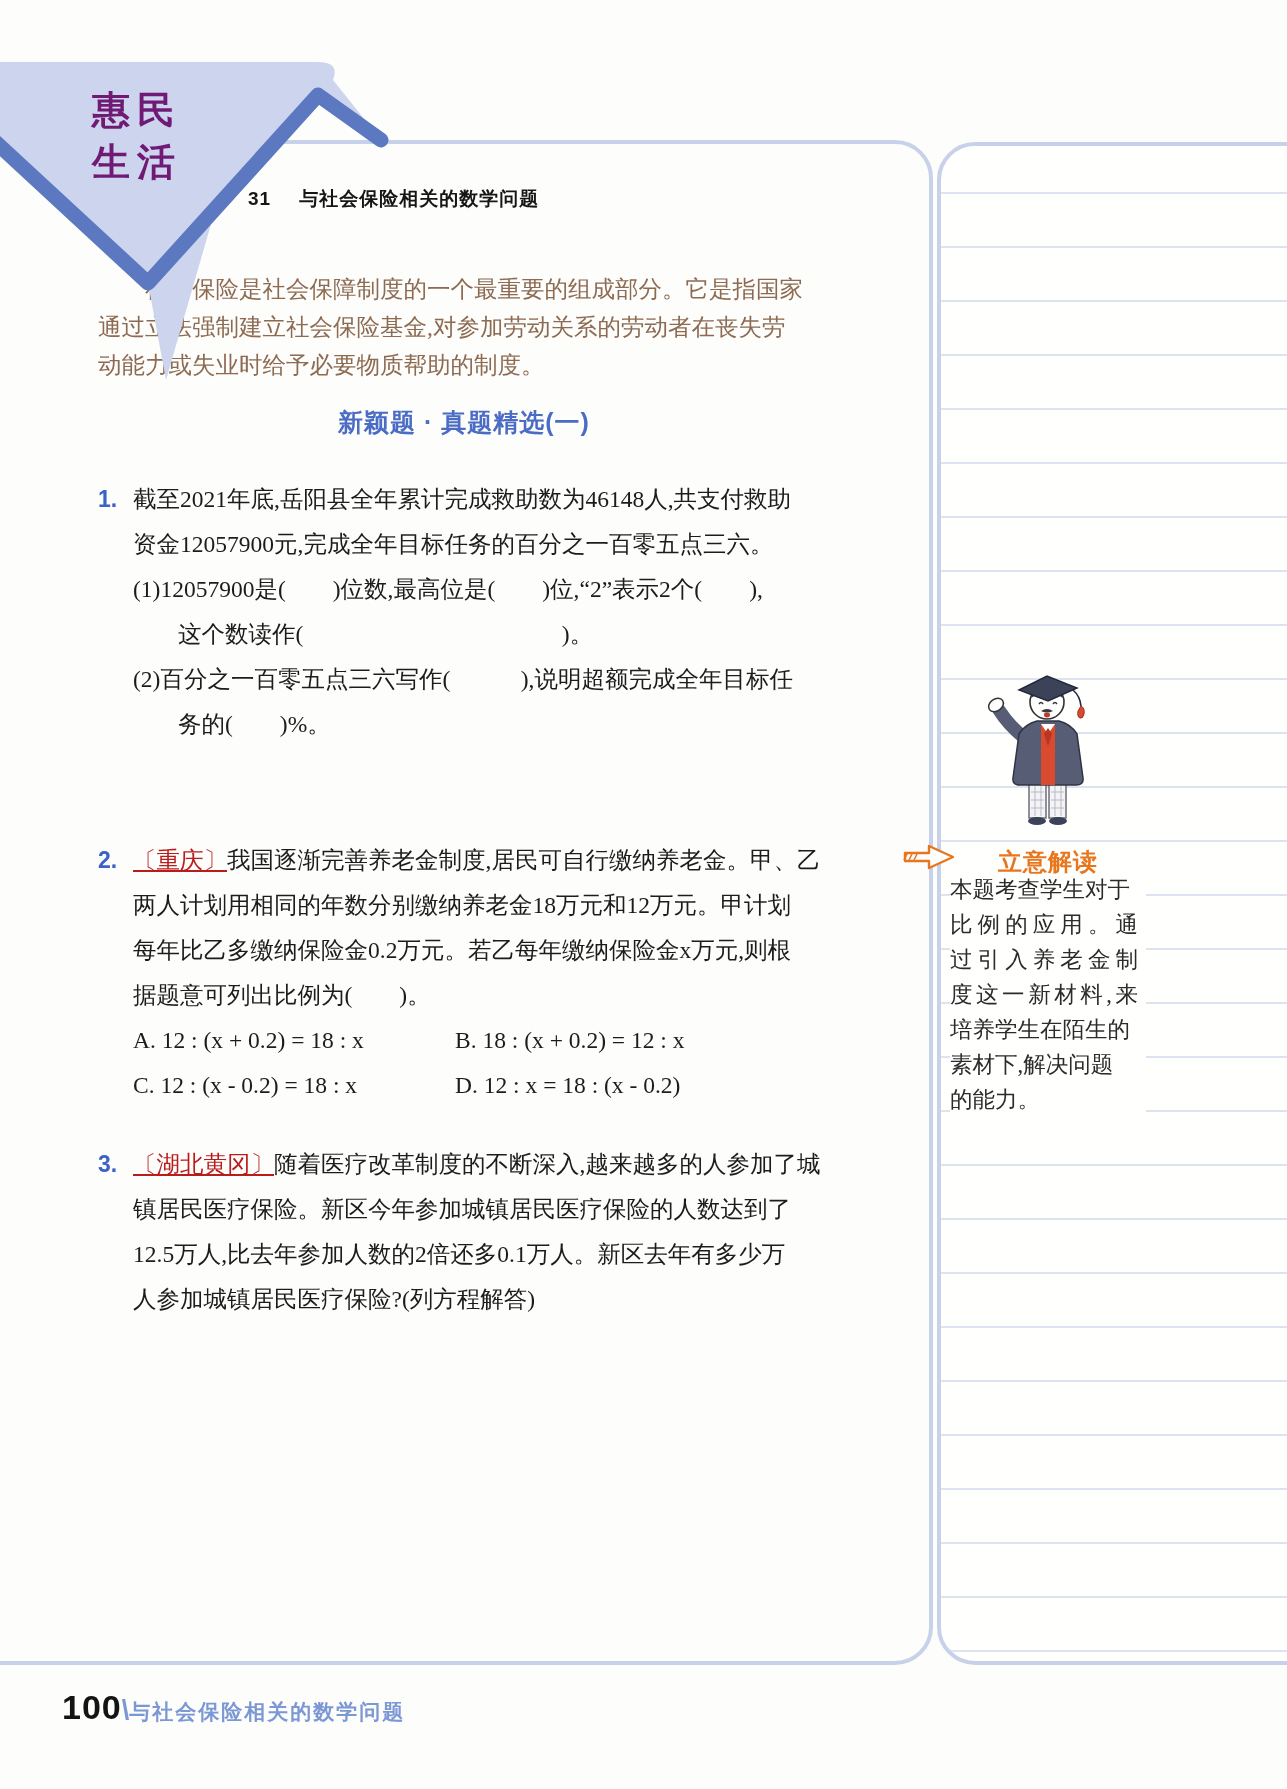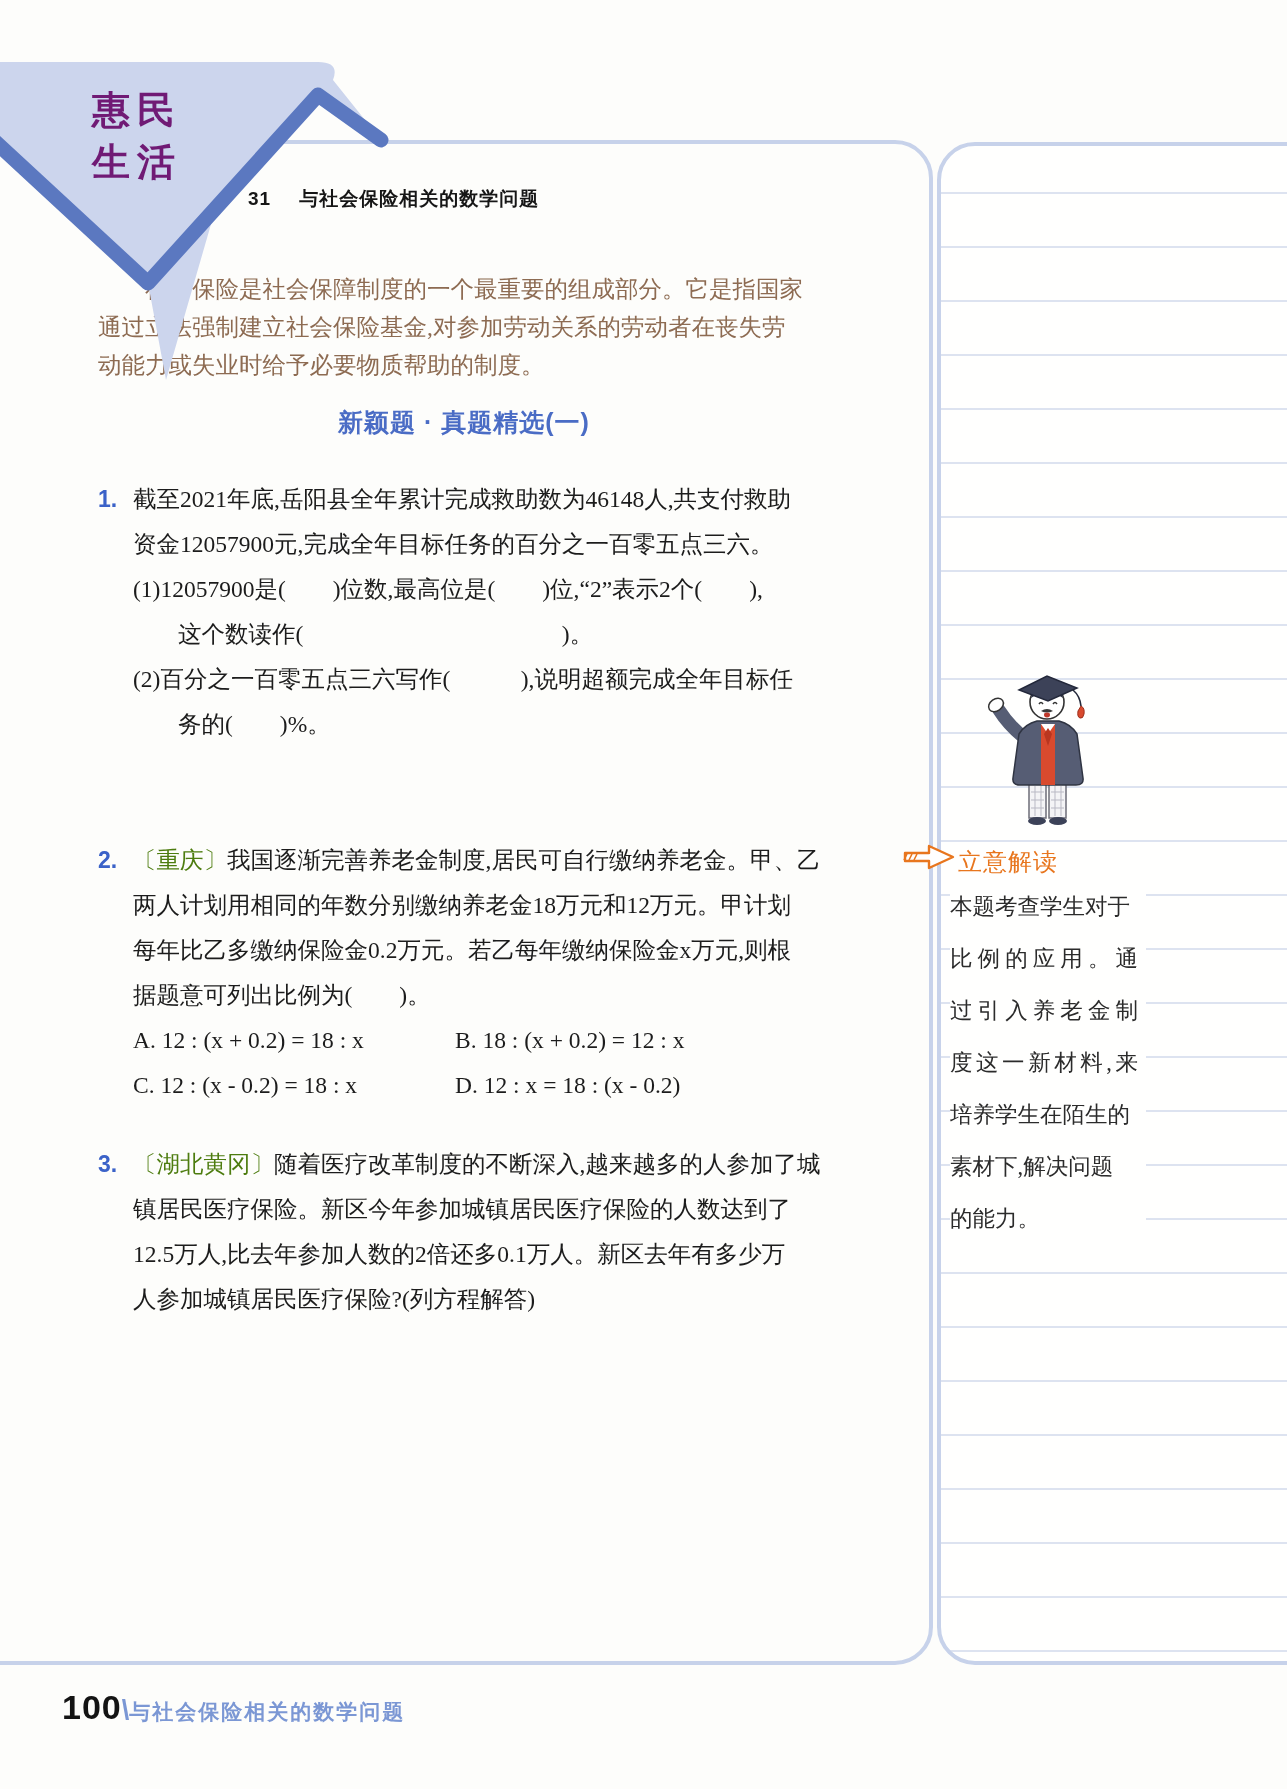--- a/index.html
+++ b/index.html
@@ -36,34 +36,34 @@
     font-family:"Liberation Sans","DejaVu Sans",sans-serif;font-weight:bold;
     font-size:25px;color:#4a6cc5;letter-spacing:1px;}
 
   
   .problem{position:absolute;left:98px;width:730px;z-index:4;font-size:23.5px;line-height:45px;color:#1c1c1c;}
   #problem-1{top:477px;}
   #problem-2{top:838px;}
   #problem-3{top:1142px;}
   .num{display:inline-block;width:35px;color:#3b62c8;font-weight:bold;
     font-family:"Liberation Sans","DejaVu Sans",sans-serif;font-size:23px;}
-  .tag{color:#4d7c0f;}
+  .tag{color:#b91c1c;text-decoration:underline;}
   .cont{padding-left:35px;}
   .cont2{padding-left:80px;}
   .opt-a{display:inline-block;width:322px;}
 
   
   #mascot{left:985px;top:668px;width:128px;height:164px;z-index:3;}
   #arrow-callout{left:901px;top:842px;width:56px;height:30px;z-index:6;}
-  #callout-title{left:958px;top:846px;width:180px;z-index:4;
-    font-family:"Liberation Sans","DejaVu Sans",sans-serif;font-weight:normal;
+  #callout-title{left:958px;top:846px;width:180px;z-index:4;text-align:center;
+    font-family:"Liberation Sans","DejaVu Sans",sans-serif;font-weight:bold;
     font-size:24px;color:#e8761e;letter-spacing:1px;}
   #note-text{left:950px;top:872px;width:196px;z-index:3;background:#fffffe;
     font-size:22.5px;line-height:35px;color:#2b2b2b;}
-  #note-text .nline{width:188px;margin-top:17px;}
+  #note-text .nline{width:188px;}
   #note-text .stretch{text-align:justify;text-align-last:justify;}
 
   
   #footer{left:62px;top:1688px;z-index:4;display:flex;align-items:baseline;gap:0;
     font-family:"Liberation Sans","DejaVu Sans",sans-serif;}
   #page-num{font-size:34px;font-weight:bold;color:#141414;letter-spacing:1px;}
   #footer-sep{font-size:27px;color:#7b97d4;font-weight:bold;}
   #footer-chapter{font-size:21px;color:#7b97d4;font-weight:bold;letter-spacing:2px;}
 </style>
 </head>

